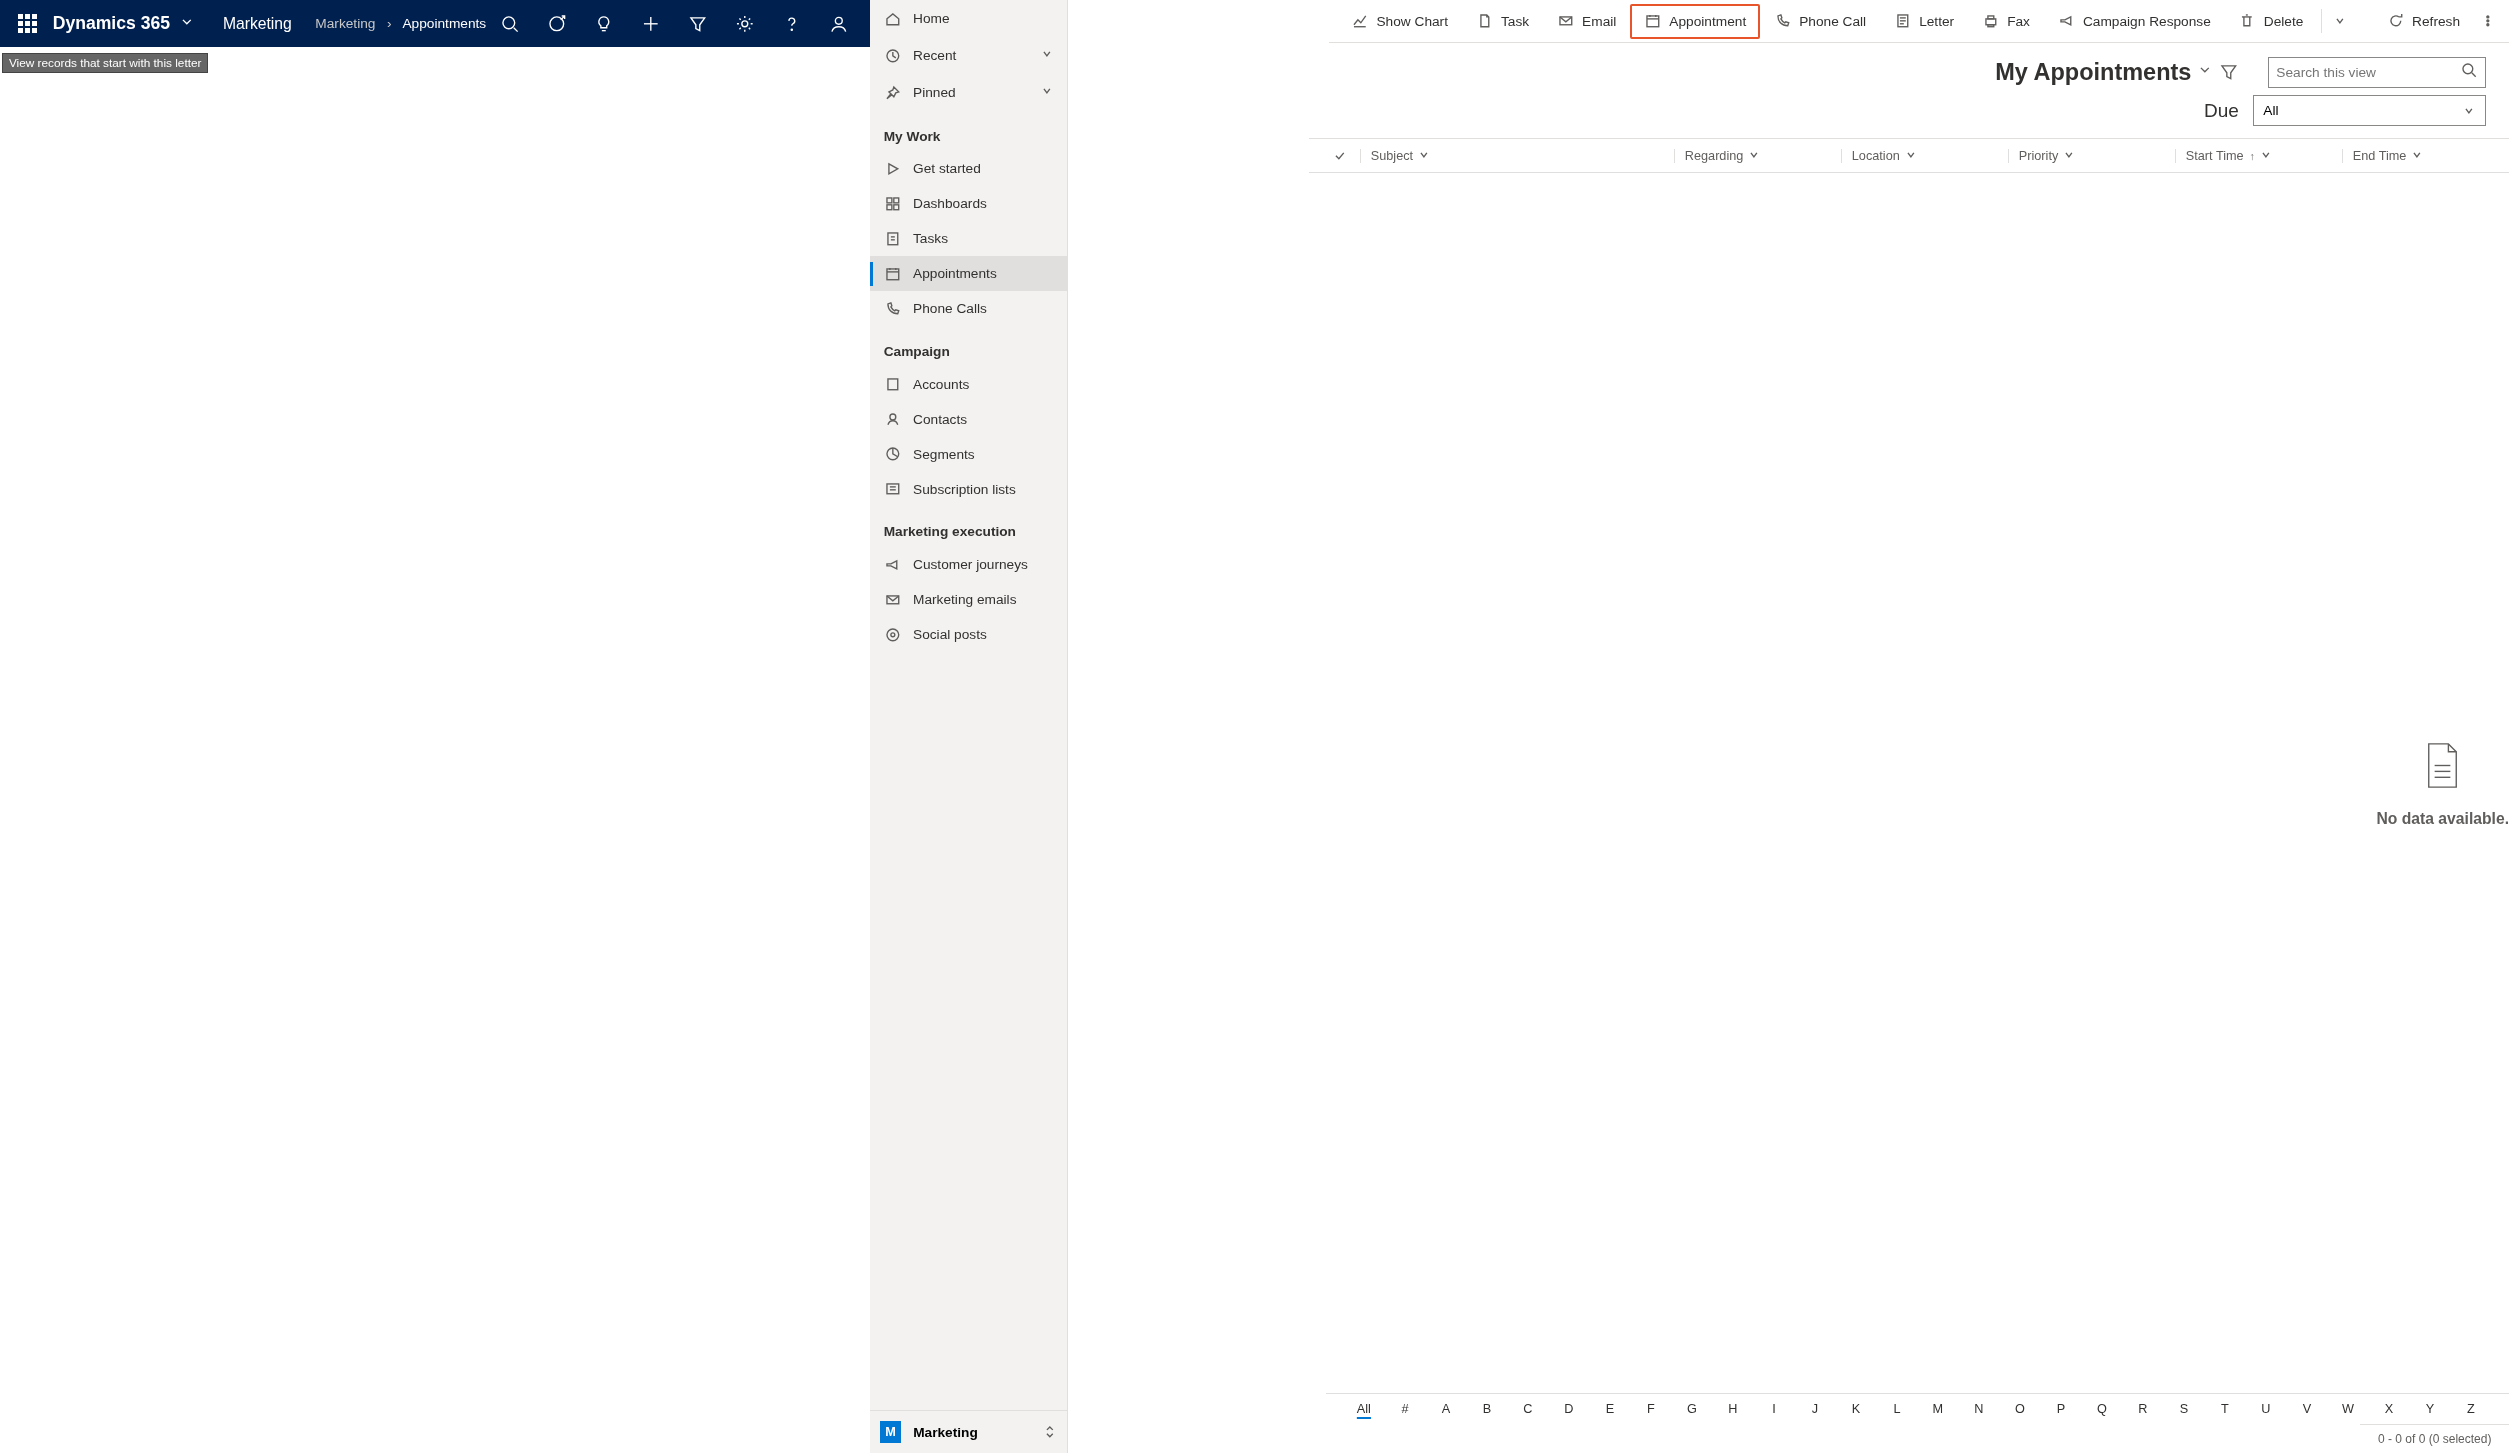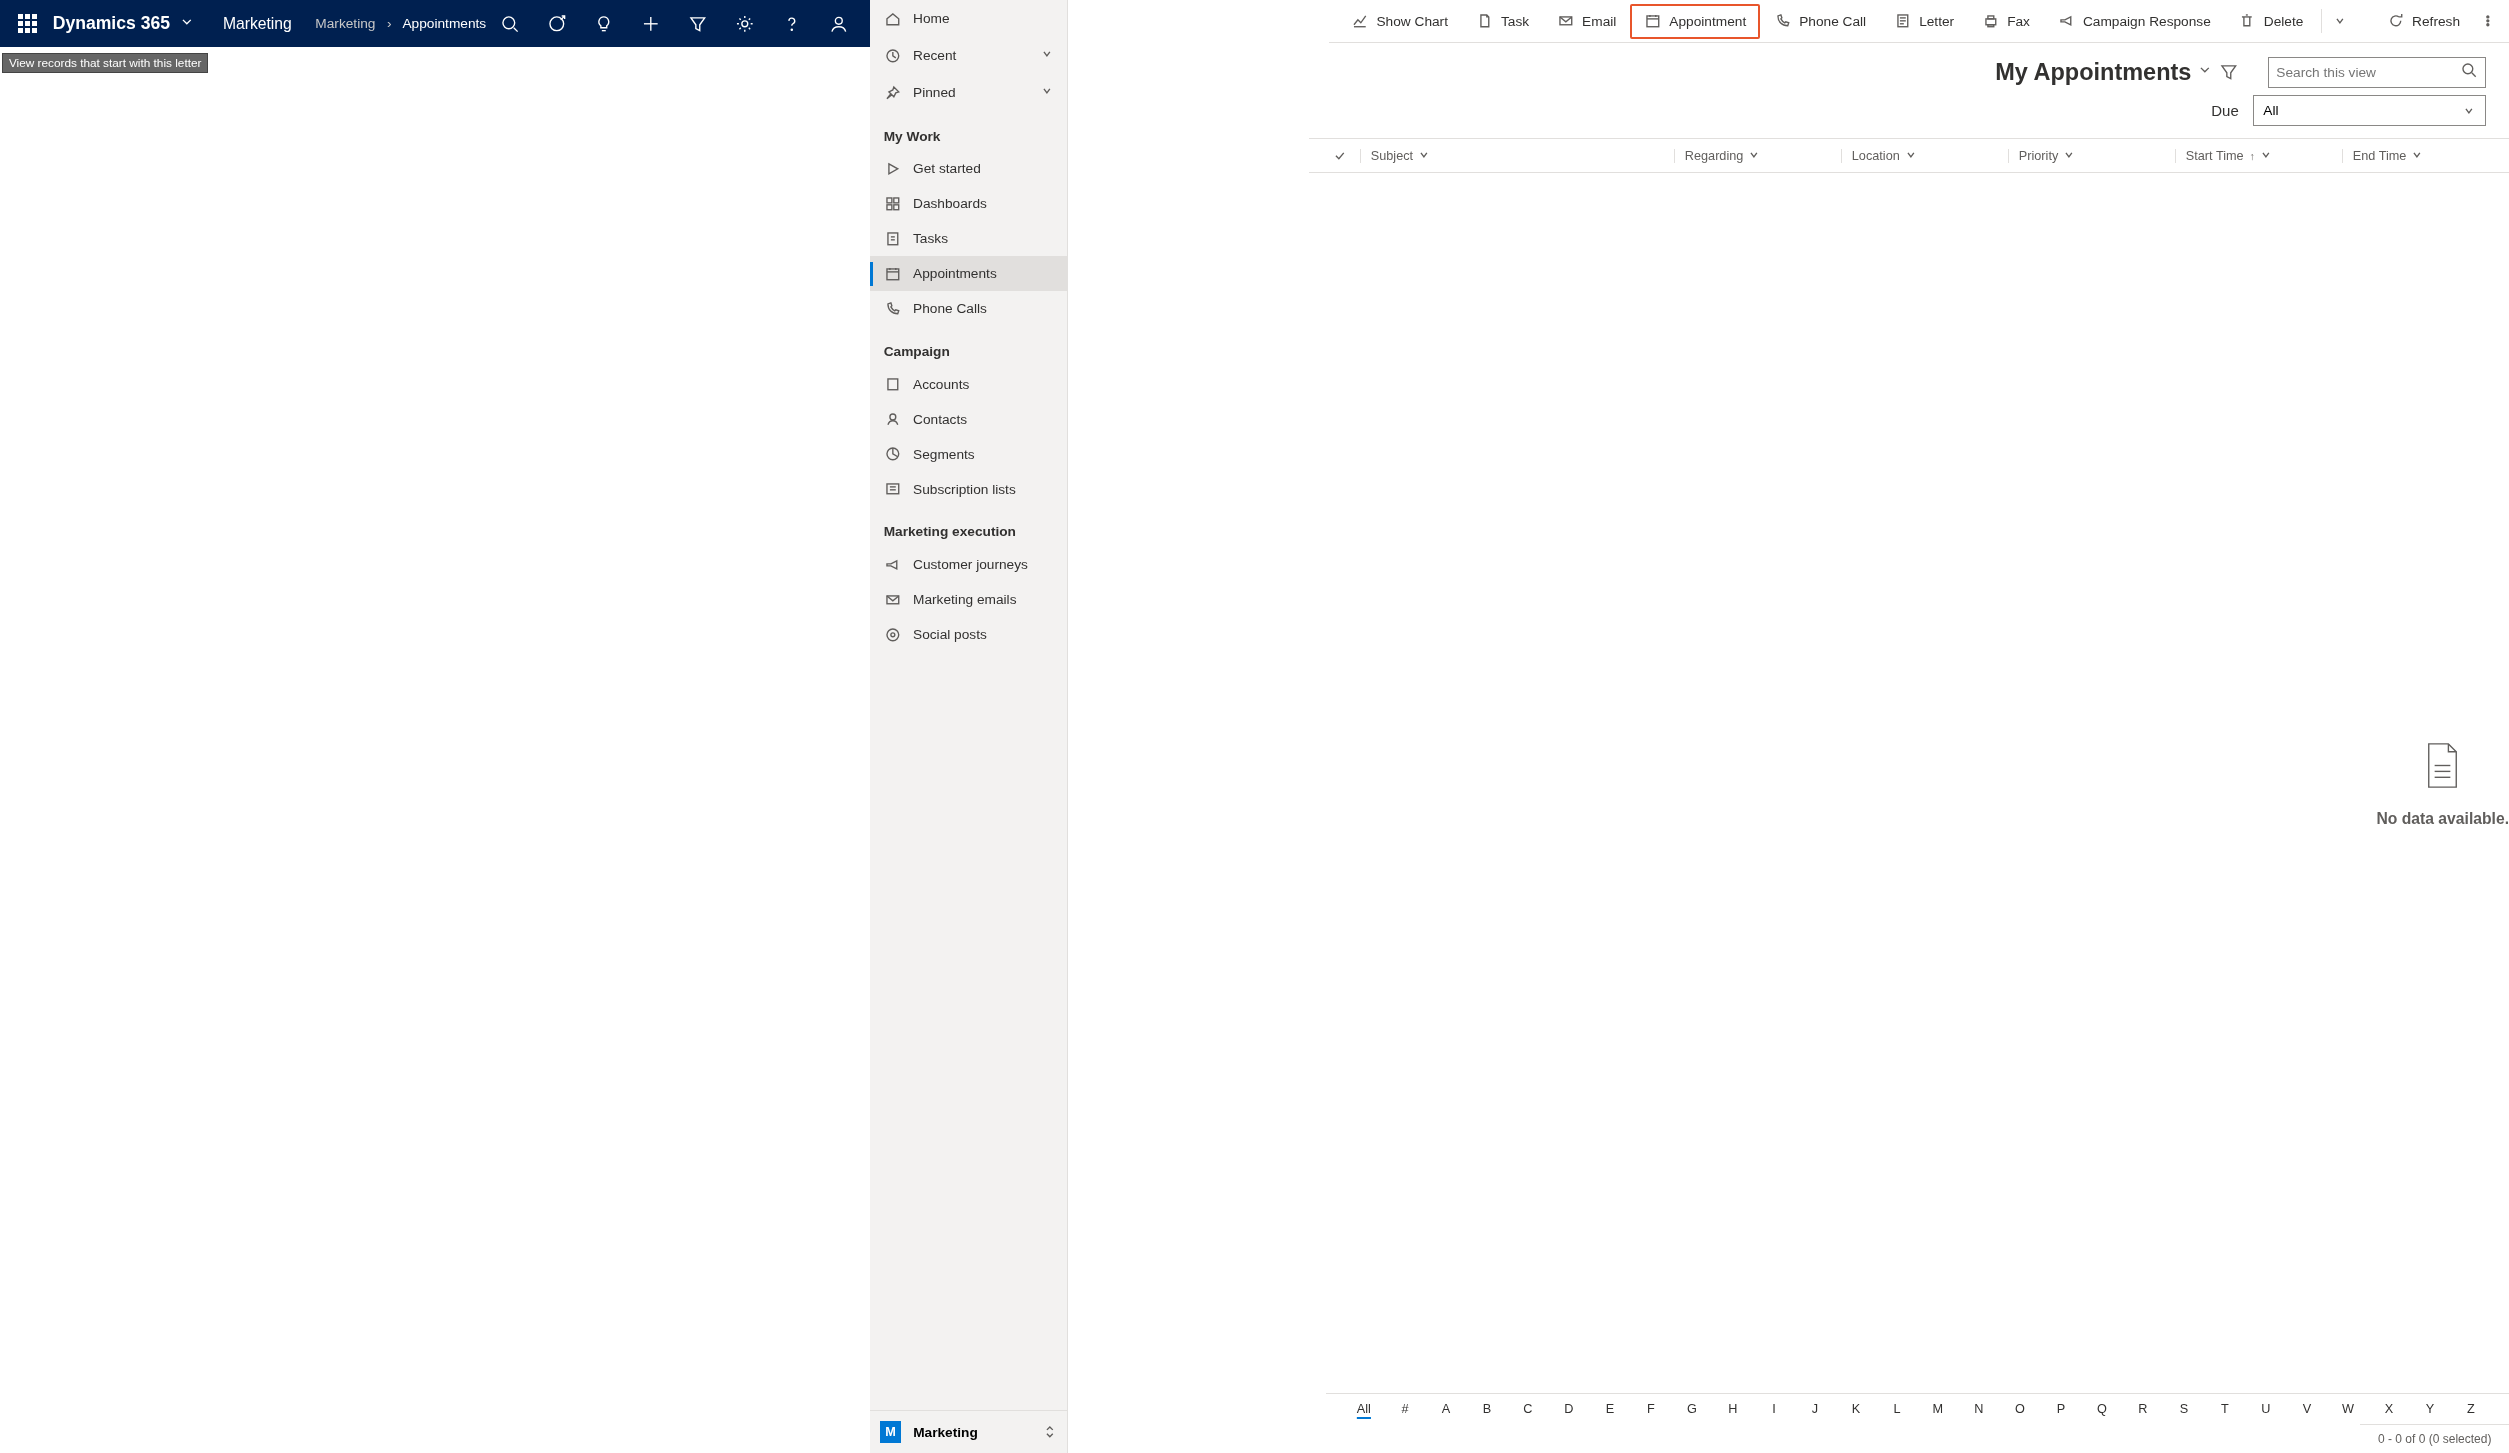--- a/index.html
+++ b/index.html
@@ -57,21 +57,21 @@
 
 .viewheader { display: flex; align-items: center; padding: 13.7px 23.5px 7.8px 23.5px; }
 .viewtitle { font-size: 23.5px; font-weight: 600; color: #323130; margin-right: 5.9px; }
 .viewheader-spacer { flex: 1; }
 .funnel-btn { width: 31px; height: 31px; display:flex; align-items:center; justify-content:center; cursor:pointer; margin-right: 23.5px; }
 .search-box { width: 218px; height: 31px; border: 1px solid #8a8886; display: flex; align-items: center; padding: 0 7.8px; }
 .search-box input { border: none; outline: none; flex: 1; font-size: 13.7px; background: transparent; }
 
 
 .filterrow { display: flex; align-items: center; padding: 0 23.5px 11.8px 23.5px; }
-.filter-label { font-size: 15px; margin-right: 13.7px; color: #323130; }
+.filter-label { font-size: 19px; margin-right: 13.7px; color: #323130; }
 .filter-select { width: 233px; height: 31px; border: 1px solid #8a8886; display: flex; align-items: center; padding: 0 9.8px; cursor: pointer; font-size: 13.7px; justify-content: space-between; }
 
 
 .gridheader { display: flex; align-items: center; height: 35px; border-top: 1px solid #e1dfdd; border-bottom: 1px solid #e1dfdd; font-size: 12.7px; color: #605e5c; padding-left: 23.5px; }
 .gh-check { width: 27.4px; display:flex; align-items:center; }
 .gh-col { display: flex; align-items: center; padding-right: 9.8px; border-left: 1px solid #e1dfdd; padding-left: 9.8px; cursor: pointer; }
 .gh-col.first { border-left: 1px solid #e1dfdd; }
 .gh-col .sort-arrow { margin-left: 5.9px; font-size: 10.8px; }
 .gh-col .col-chev { margin-left: 5.9px; }
 

